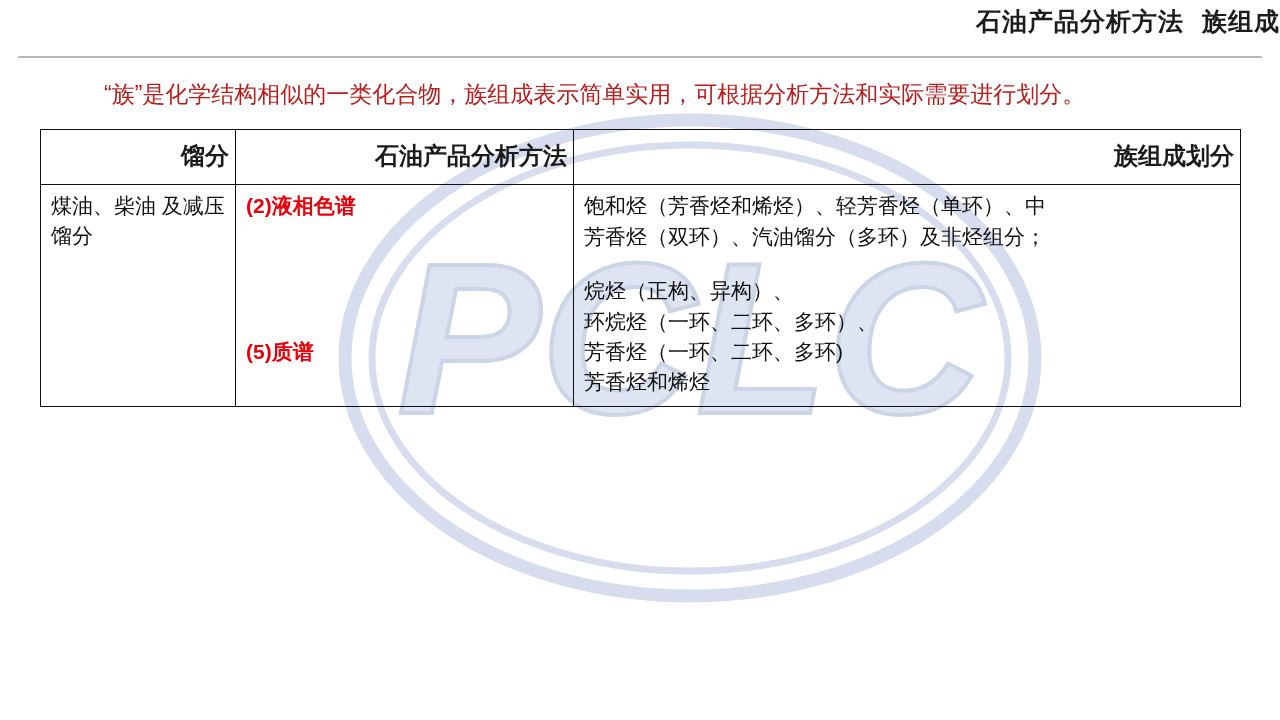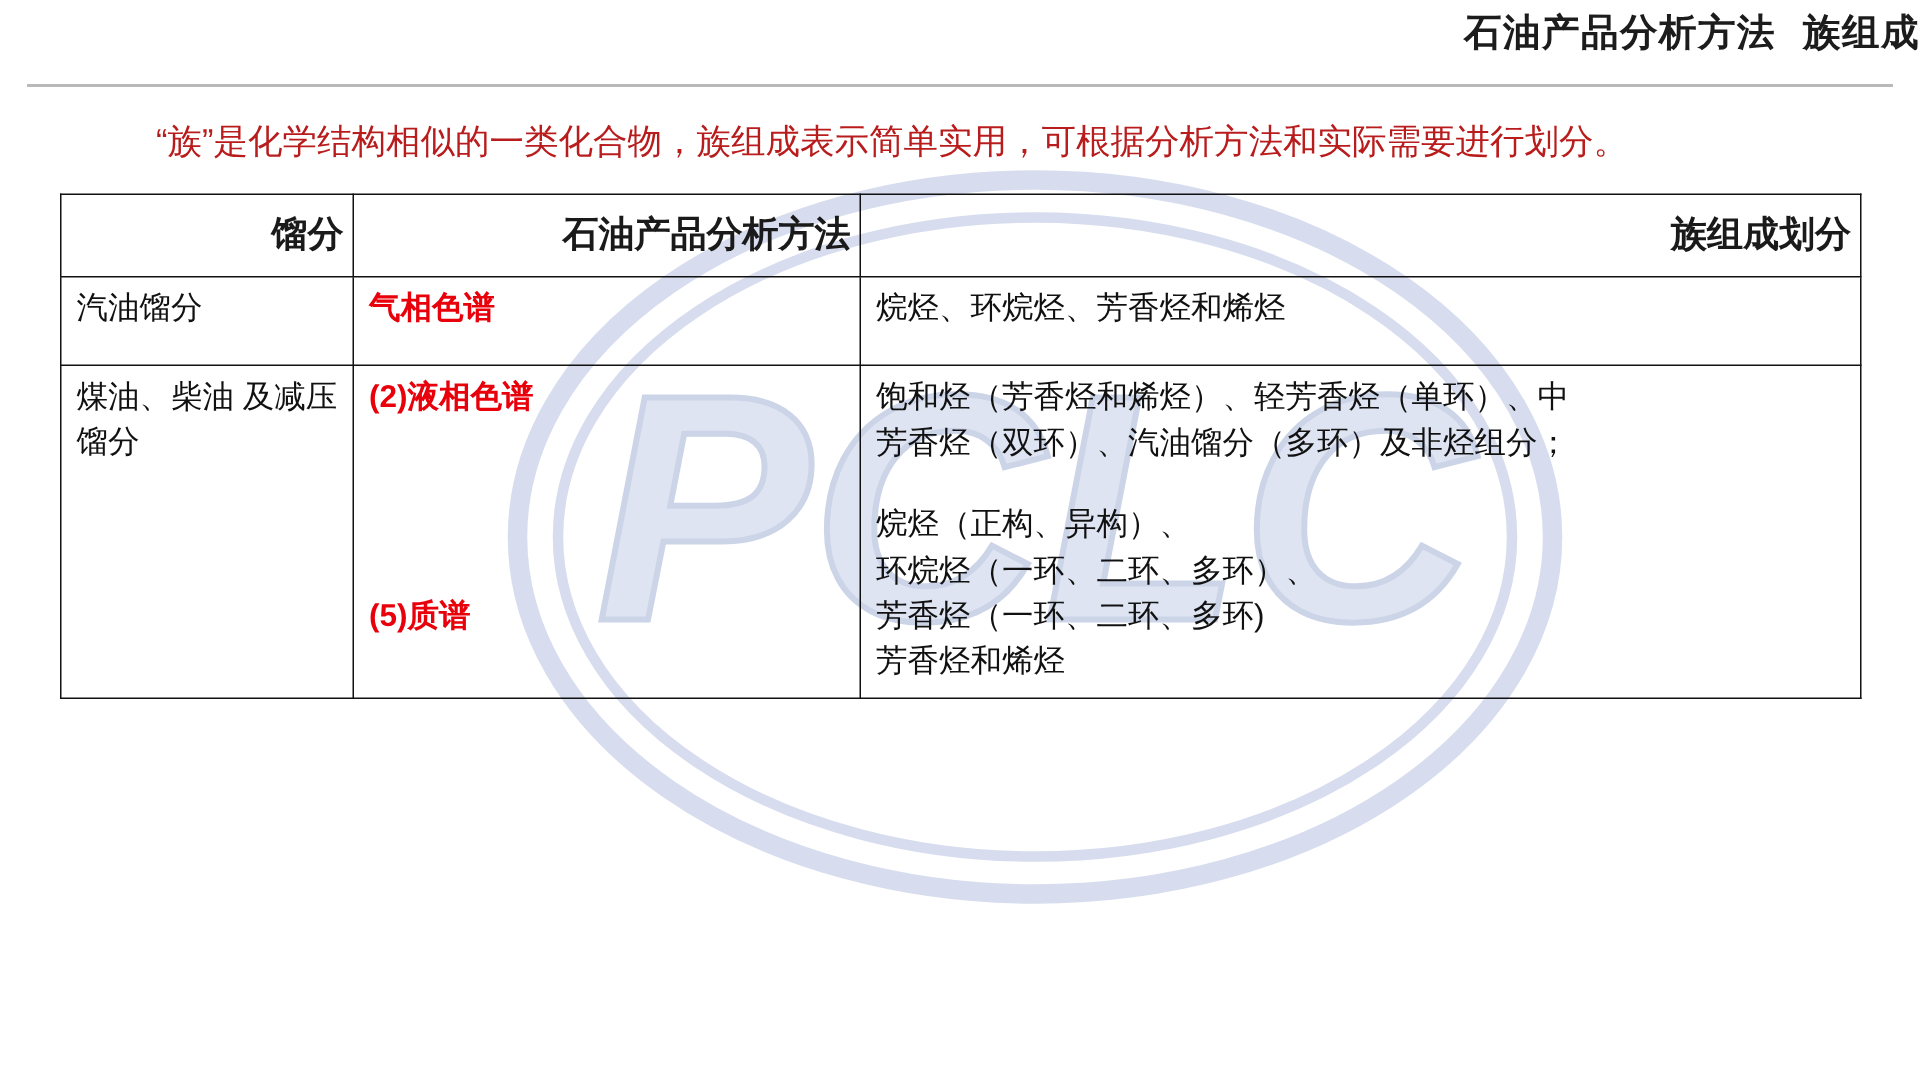--- a/index.html
+++ b/index.html
@@ -148,31 +148,20 @@
     </colgroup>
     <thead>
       <tr>
         <th>馏分</th>
         <th>石油产品分析方法</th>
         <th>族组成划分</th>
       </tr>
     </thead>
     <tbody>
 
-      <tr class="row-gas">
-        <td class="fraction">
-          <span class="g-line">汽油馏分</span>
-        </td>
-        <td class="method">
-          <span class="m-line">气相色谱</span>
-        </td>
-        <td class="groups">
-          <span class="g-line">烷烃、环烷烃、芳香烃和烯烃</span>
-        </td>
-      </tr>
 
       <tr>
         <td class="fraction">
           <span class="g-line">煤油、柴油</span>
           <span class="g-line">及减压馏分</span>
         </td>
         <td class="method">
           <span class="m-line">(2)液相色谱</span>
           <span class="m-gap"></span>
           <span class="m-line">(5)质谱</span>

